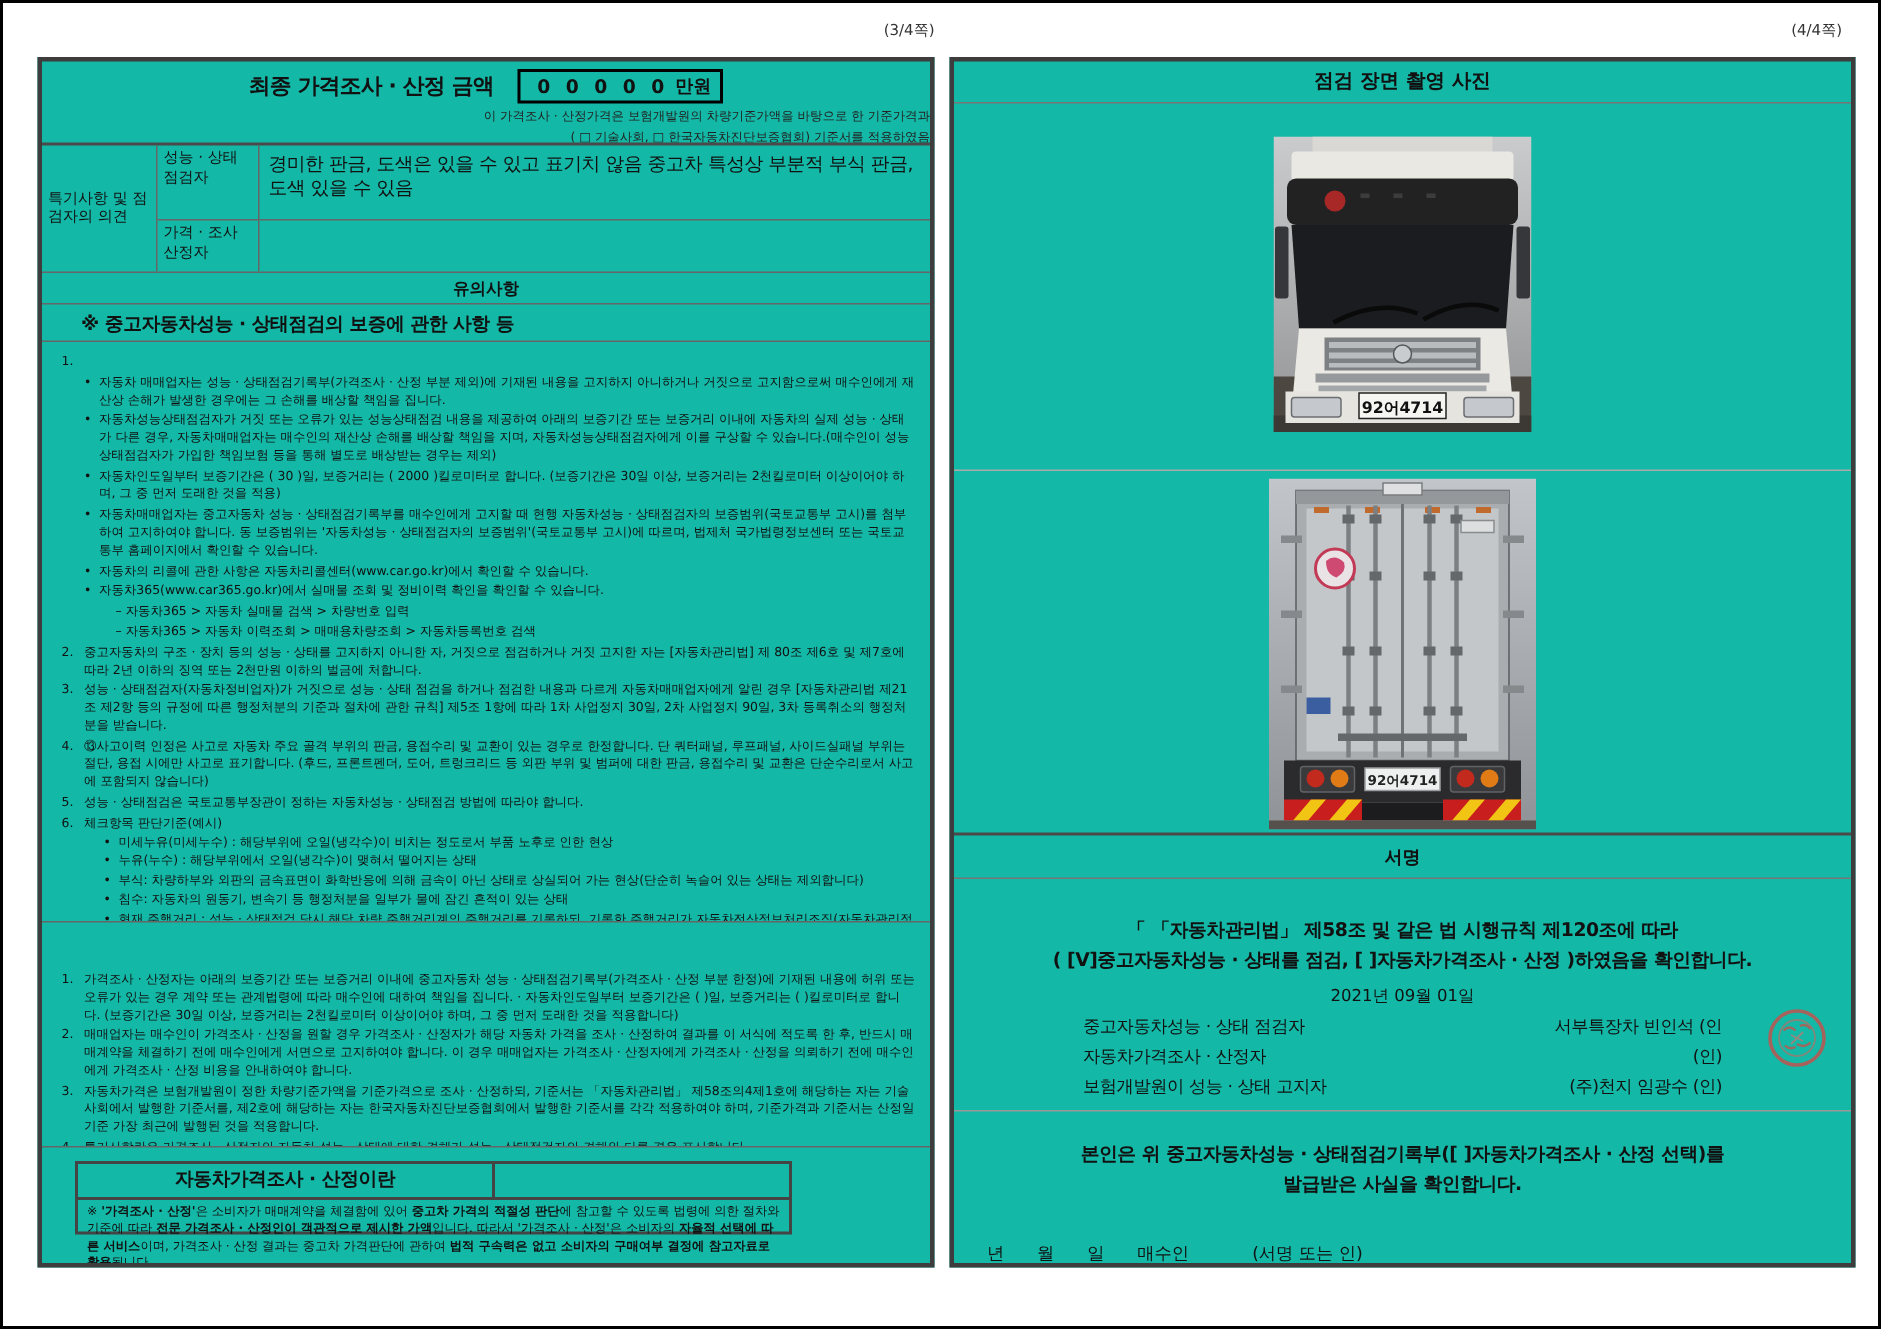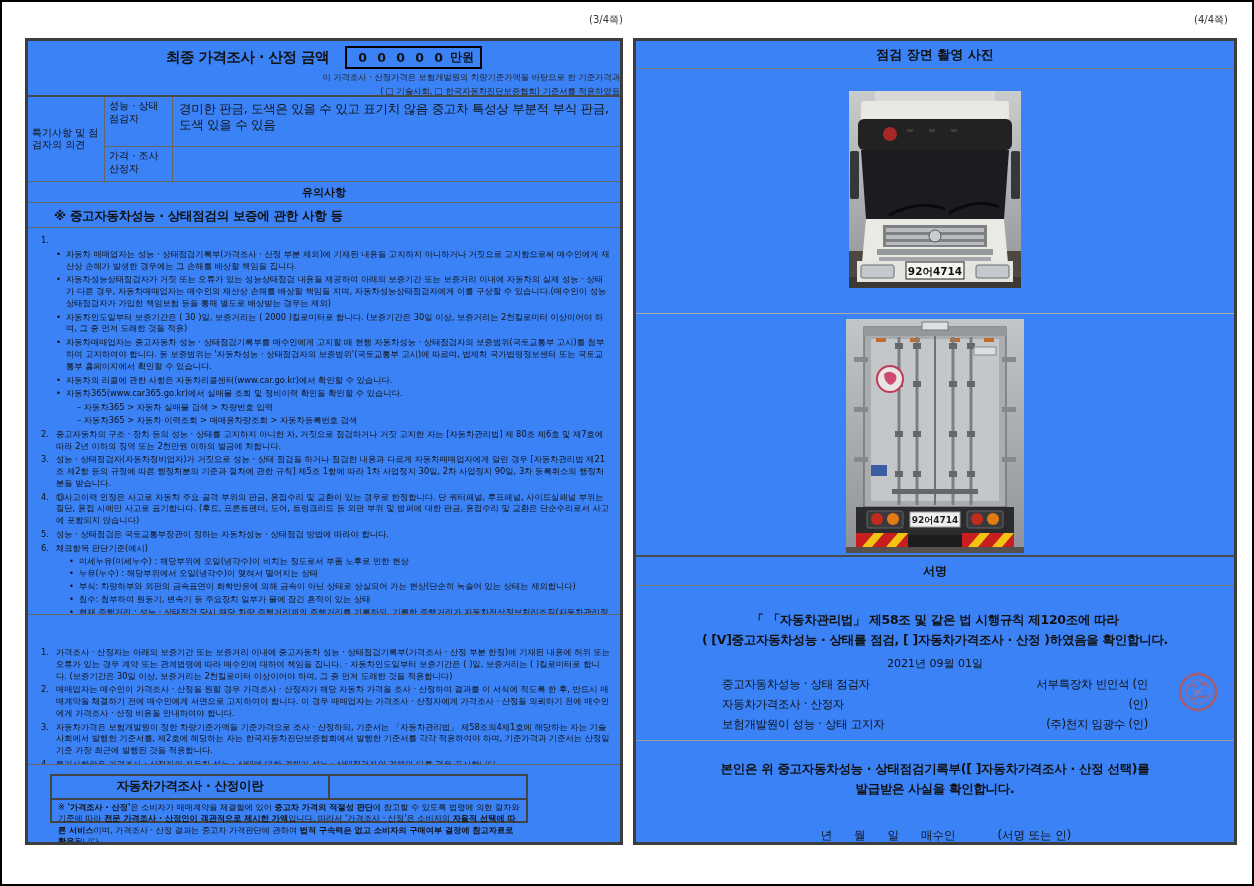--- a/index.html
+++ b/index.html
@@ -4,21 +4,21 @@
 <style>
   html,body{margin:0;padding:0;}
   body{
     width:1254px;height:886px;position:relative;background:#fff;
     font-family:"DejaVu Sans","Liberation Sans",sans-serif;color:#111;overflow:hidden;
   }
   .canvas-border{position:absolute;inset:0;border:2px solid #000;pointer-events:none;z-index:50;}
   .pnum{position:absolute;font-size:10px;color:#333;width:72px;text-align:right;}
   #pnum-left{left:551px;top:13px;}
   #pnum-right{left:1156px;top:13px;}
-  .page{position:absolute;top:38px;height:807px;background:#3b82f6;border:3px solid #3d3d3d;box-sizing:border-box;}
+  .page{position:absolute;top:38px;height:807px;background:#14b8a6;border:3px solid #3d3d3d;box-sizing:border-box;}
   #page-left{left:25px;width:598px;}
   #page-right{left:633px;width:604px;}
   .sec{position:absolute;left:0;width:100%;box-sizing:border-box;overflow:hidden;}
 
   
   .secA{top:0;height:56px;border-bottom:2px solid #4a4a4a;}
   .amount-row{display:flex;justify-content:center;align-items:center;gap:16px;margin-top:5px;}
   .amount-title{font-weight:bold;font-size:14.5px;letter-spacing:-0.5px;}
   .amount-box{border:2px solid #000;padding:1px 6px;display:flex;align-items:center;}
   .amount-box .d{width:19px;text-align:center;font-size:12.5px;font-weight:bold;}
@@ -69,21 +69,21 @@
   .stmt2{margin-top:3px;}
   .sigdate{text-align:center;font-size:11px;margin-top:7px;}
   .sigrow{display:flex;padding:0 86px 0 86px;margin-top:6px;font-size:11.5px;height:14px;letter-spacing:-0.3px;}
   .siglabel{flex:1;text-align:left;}
   .sigvalue{text-align:right;}
   .seal{position:absolute;right:14px;top:84px;width:44px;height:44px;}
   .confirm{top:700px;height:100px;}
   .cline{text-align:center;font-weight:bold;font-size:12.5px;letter-spacing:-0.3px;}
   .cline1{margin-top:20px;}
   .cline2{margin-top:3px;}
-  .cdate{text-align:center;font-size:11.5px;margin-top:16px;white-space:pre;}
+  .cdate{text-align:left;font-size:11.5px;margin-top:16px;white-space:pre;}
   .cdate .hint{margin-left:42px;}
 </style>
 </head>
 <body>
 
 <div class="canvas-border"></div>
 
 <div class="pnum" id="pnum-left">(3/4쪽)</div>
 <div class="pnum" id="pnum-right">(4/4쪽)</div>
 
@@ -165,21 +165,21 @@
     <div class="nblt">
         <span class="btxt">미세누유(미세누수) : 해당부위에 오일(냉각수)이 비치는 정도로서 부품 노후로 인한 현상</span>
       </div>
     <div class="nblt">
         <span class="btxt">누유(누수) : 해당부위에서 오일(냉각수)이 맺혀서 떨어지는 상태</span>
       </div>
     <div class="nblt">
         <span class="btxt">부식: 차량하부와 외판의 금속표면이 화학반응에 의해 금속이 아닌 상태로 상실되어 가는 현상(단순히 녹슬어 있는 상태는 제외합니다)</span>
       </div>
     <div class="nblt">
-        <span class="btxt">침수: 첨부하여 원동기, 변속기 등 주요장치 일부가 물에 잠긴 흔적이 있는 상태</span>
+        <span class="btxt">침수: 자동차의 원동기, 변속기 등 행정처분을 일부가 물에 잠긴 흔적이 있는 상태</span>
       </div>
     <div class="nblt">
         <span class="btxt">현재 주행거리 : 성능 · 상태점검 당시 해당 차량 주행거리계의 주행거리를 기록하되, 기록한 주행거리가 자동차전산정보처리조직(자동차관리정보시스템)으로부터 받은 주행거리(주행거리계 교체 정보 포함)보다 적은 경우 '특기사항 및 점검자의 의견'란에 이를 적어야 합니다.</span>
       </div>
   </div>
 
 
   <div class="sec secG">
     <div class="num-item">
       <span class="num">1.</span>

